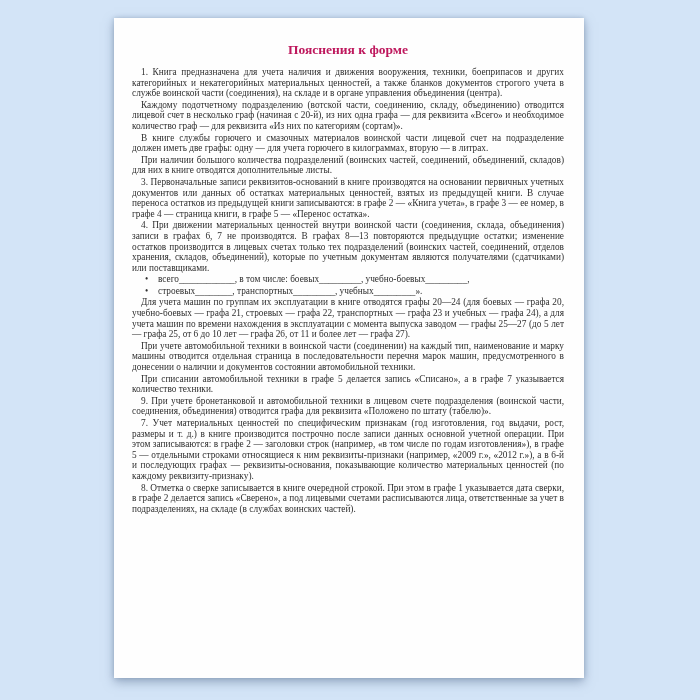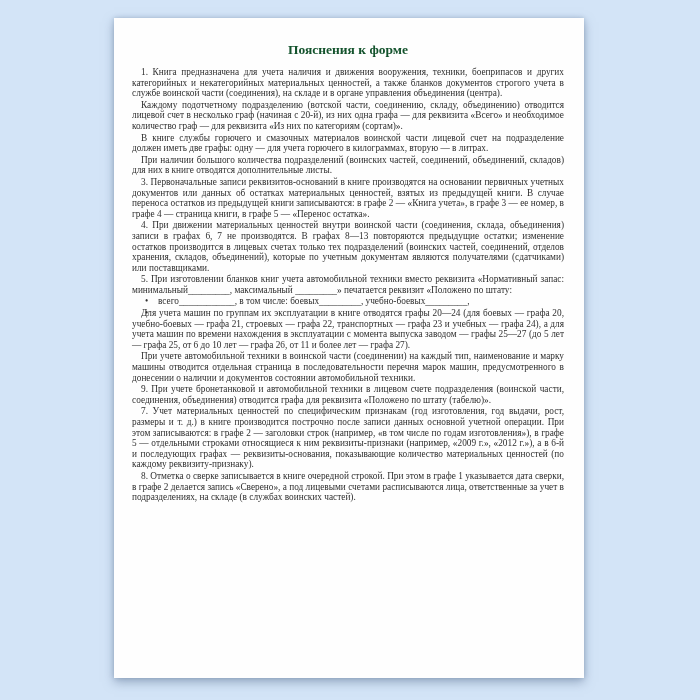--- a/index.html
+++ b/index.html
@@ -29,21 +29,21 @@
     color: #2e2e2e;
     font-size: 9.3px;
     line-height: 10.6px;
     text-align: justify;
   }
   h1.doc-title {
     font-size: 13.5px;
     line-height: 16px;
     font-weight: bold;
     text-align: center;
-    color: #14532d;
+    color: #be185d;
     margin: 0 0 9px 0;
   }
   p.para {
     margin: 0 0 1px 0;
     text-indent: 9px;
   }
   p.bullet {
     margin: 0 0 1px 0;
     padding-left: 26px;
     position: relative;
@@ -64,26 +64,26 @@
     <div class="content">
 
       <h1 class="doc-title">Пояснения к форме</h1>
 
       <p class="para">1. Книга предназначена для учета наличия и движения вооружения, техники, боеприпасов и других категорийных и некатегорийных материальных ценностей, а также бланков документов строгого учета в службе воинской части (соединения), на складе и в органе управления объединения (центра).</p>
       <p class="para">Каждому подотчетному подразделению (вотской части, соединению, складу, объединению) отводится лицевой счет в несколько граф (начиная с 20-й), из них одна графа — для реквизита «Всего» и необходимое количество граф — для реквизита «Из них по категориям (сортам)».</p>
       <p class="para">В книге службы горючего и смазочных материалов воинской части лицевой счет на подразделение должен иметь две графы: одну — для учета горючего в килограммах, вторую — в литрах.</p>
       <p class="para">При наличии большого количества подразделений (воинских частей, соединений, объединений, складов) для них в книге отводятся дополнительные листы.</p>
       <p class="para">3. Первоначальные записи реквизитов-оснований в книге производятся на основании первичных учетных документов или данных об остатках материальных ценностей, взятых из предыдущей книги. В случае переноса остатков из предыдущей книги записываются: в графе 2 — «Книга учета», в графе 3 — ее номер, в графе 4 — страница книги, в графе 5 — «Перенос остатка».</p>
       <p class="para">4. При движении материальных ценностей внутри воинской части (соединения, склада, объединения) записи в графах 6, 7 не производятся. В графах 8—13 повторяются предыдущие остатки; изменение остатков производится в лицевых счетах только тех подразделений (воинских частей, соединений, отделов хранения, складов, объединений), которые по учетным документам являются получателями (сдатчиками) или поставщиками.</p>
-      <p class="para">5. При изготовлении бланков книг учета автомобильной техники вместо реквизита «Нормативный запас: минимальный_________, максимальный _________» печатается реквизит «Положено по штату:</p>
 
       <p class="bullet"><span class="dot">•</span><span>всего____________, в том числе: боевых_________, учебно-боевых_________,</span></p>
-      <p class="bullet"><span class="dot">•</span></p>
+      <p class="bullet"><span class="dot">•</span><span>строевых________, транспортных_________, учебных_________».</span></p>
 
       <p class="para">Для учета машин по группам их эксплуатации в книге отводятся графы 20—24 (для боевых — графа 20, учебно-боевых — графа 21, строевых — графа 22, транспортных — графа 23 и учебных — графа 24), а для учета машин по времени нахождения в эксплуатации с момента выпуска заводом — графы 25—27 (до 5 лет — графа 25, от 6 до 10 лет — графа 26, от 11 и более лет — графа 27).</p>
       <p class="para">При учете автомобильной техники в воинской части (соединении) на каждый тип, наименование и марку машины отводится отдельная страница в последовательности перечня марок машин, предусмотренного в донесении о наличии и документов состоянии автомобильной техники.</p>
+      <p class="para">При списании автомобильной техники в графе 5 делается запись «Списано», а в графе 7 указывается количество техники.</p>
       <p class="para">9. При учете бронетанковой и автомобильной техники в лицевом счете подразделения (воинской части, соединения, объединения) отводится графа для реквизита «Положено по штату (табелю)».</p>
       <p class="para">7. Учет материальных ценностей по специфическим признакам (год изготовления, год выдачи, рост, размеры и т. д.) в книге производится построчно после записи данных основной учетной операции. При этом записываются: в графе 2 — заголовки строк (например, «в том числе по годам изготовления»), в графе 5 — отдельными строками относящиеся к ним реквизиты-признаки (например, «2009 г.», «2012 г.»), а в 6-й и последующих графах — реквизиты-основания, показывающие количество материальных ценностей (по каждому реквизиту-признаку).</p>
       <p class="para">8. Отметка о сверке записывается в книге очередной строкой. При этом в графе 1 указывается дата сверки, в графе 2 делается запись «Сверено», а под лицевыми счетами расписываются лица, ответственные за учет в подразделениях, на складе (в службах воинских частей).</p>
 
     </div>
   </div>
 </div>
 
 </body></html>

